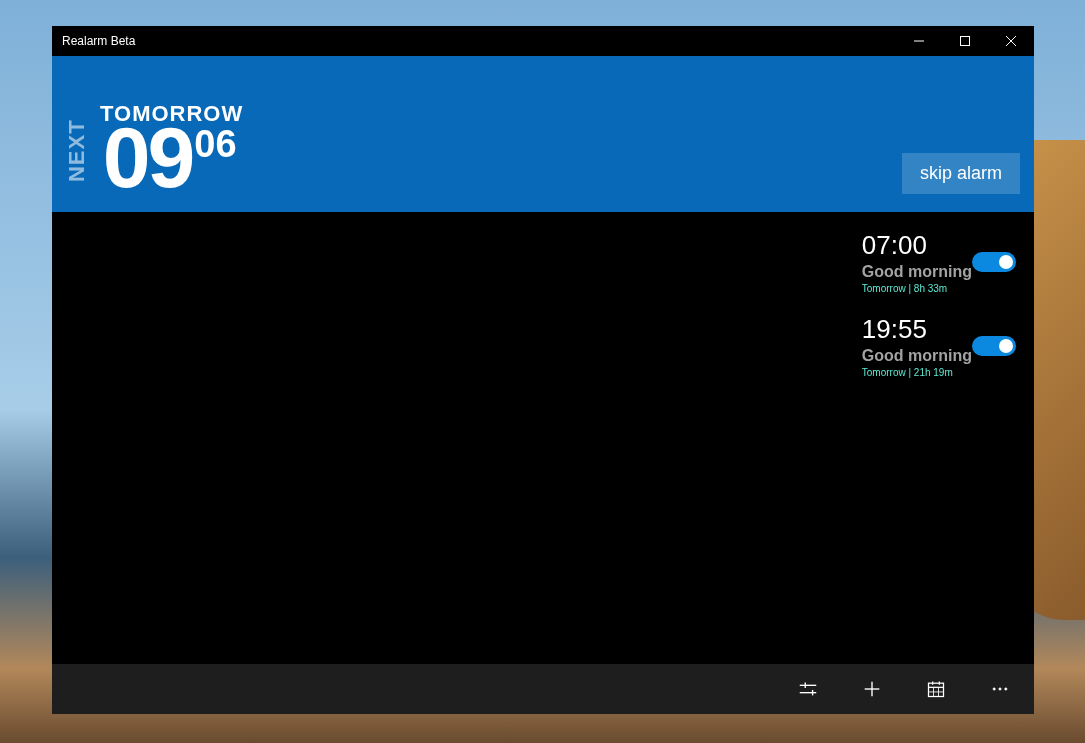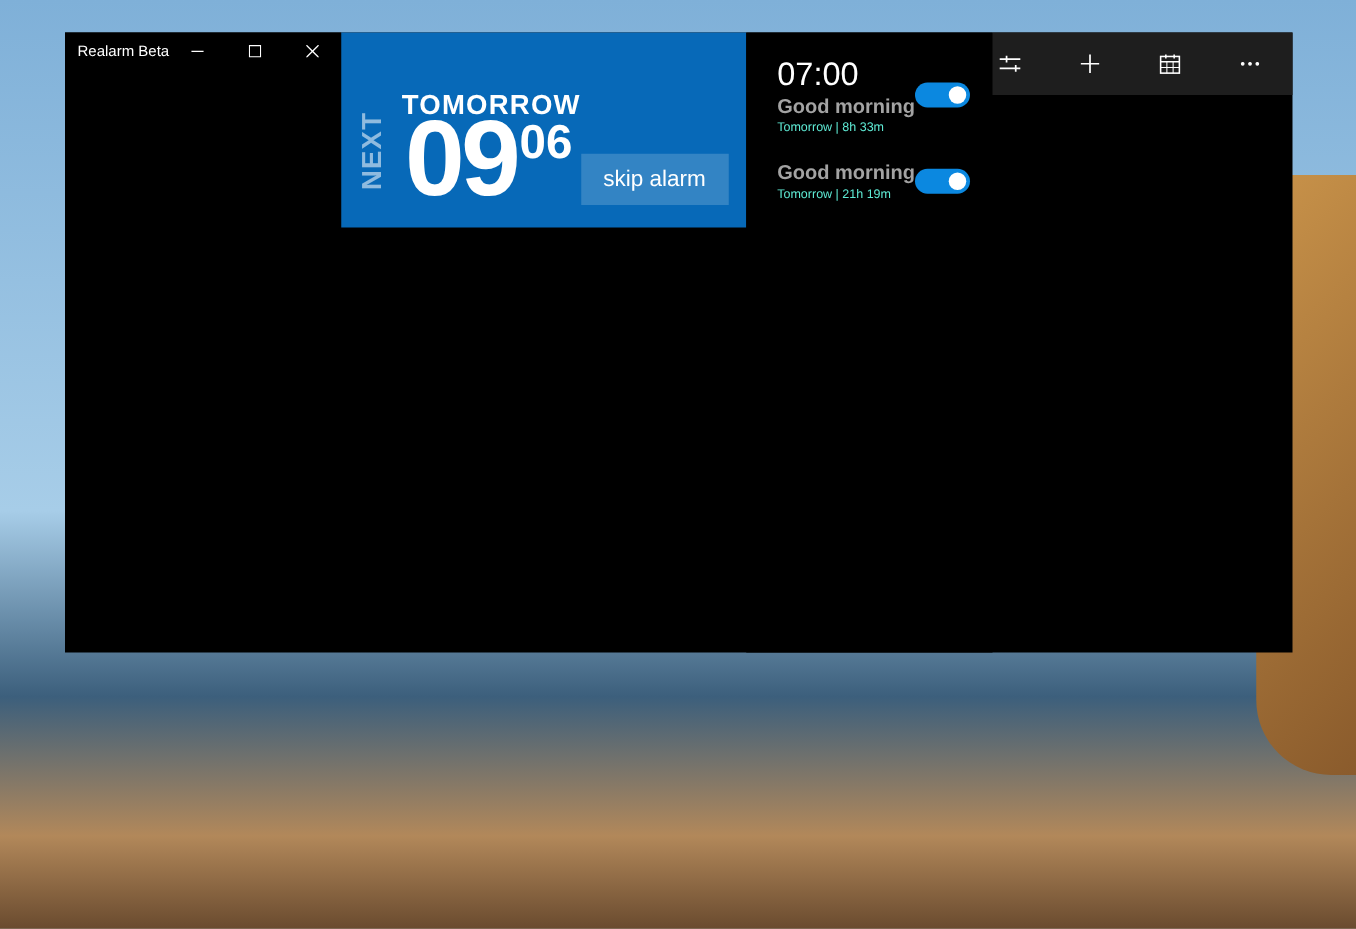--- a/index.html
+++ b/index.html
@@ -4,22 +4,22 @@
   <style>
     * { margin: 0; padding: 0; box-sizing: border-box; font-family: "Segoe UI", -apple-system, sans-serif; }
     html, body { height: 100%; }
     body {
       width: 1085px; height: 743px;
       background: linear-gradient(180deg, #7fb0d8 0%, #a7cde8 55%, #3c5f7c 75%, #b2885a 90%, #6a4b2f 100%);
       position: relative; overflow: hidden;
     }
     .desktop-rock { position: absolute; right: 0; top: 140px; width: 80px; height: 480px; background: linear-gradient(135deg, #c9934a, #8a5b2c); border-radius: 12px 0 0 60px; }
     .app-window {
-      position: absolute; left: 52px; top: 26px; width: 982px; height: 496px;
-      background: #000; display: flex; flex-direction: row;
+      position: absolute; left: 52px; top: 26px; width: 982px; height: 688px;
+      background: #000; display: flex; flex-direction: column;
     }
     .title-bar {
       height: 30px; background: #000; color: #fff;
       display: flex; align-items: center; justify-content: space-between;
       font-size: 12px; padding-left: 10px;
     }
     .win-controls { display: flex; height: 100%; }
     .win-btn { width: 46px; height: 30px; display: flex; align-items: center; justify-content: center; color: #fff; }
     .win-btn svg { width: 10px; height: 10px; }
     .header-panel {
@@ -113,20 +113,21 @@
     <div class="alarm-row">
       <div class="alarm-info">
         <span class="alarm-time">07:00</span>
         <span class="alarm-label">Good morning</span>
         <span class="alarm-sched">Tomorrow | 8h 33m</span>
       </div>
       <button class="toggle on"></button>
     </div>
     <div class="alarm-row">
       <div class="alarm-info">
+        <span class="alarm-time">19:55</span>
         <span class="alarm-label">Good morning</span>
         <span class="alarm-sched">Tomorrow | 21h 19m</span>
       </div>
       <button class="toggle on"></button>
     </div>
   </div>
 
   <div class="command-bar">
     <div class="cmd-btn" title="settings">
       <svg viewBox="0 0 24 24" width="22" height="22">

